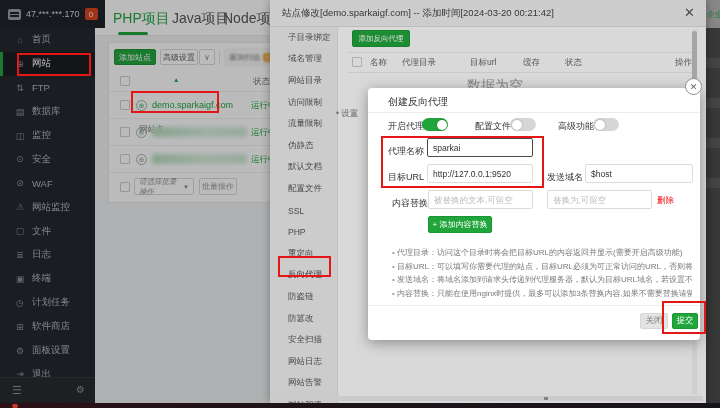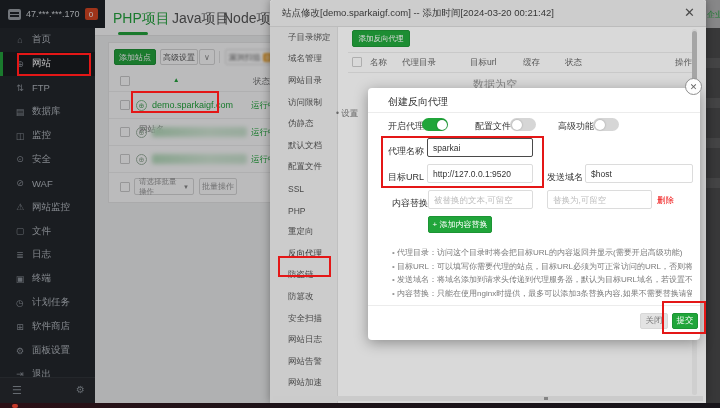--- a/index.html
+++ b/index.html
@@ -52,21 +52,21 @@
   #sm-titlebar { position:absolute; left:0; top:0; width:436px; height:27px; background:#f1f1f1; border-bottom:1px solid #ddd; border-radius:3px 3px 0 0; }
   #sm-title { position:absolute; left:12px; top:7px; font-size:9.5px; color:#404040; }
   #sm-close { position:absolute; right:11px; top:5px; font-size:13px; color:#555; }
   #sm-menu { position:absolute; left:0; top:27px; width:68px; height:376px; background:#f0f0f0; border-right:1px solid #e2e2e2; overflow:hidden; display:flex; flex-direction:column; }
   .sm-menu-item { flex:0 0 21.6px; display:flex; align-items:center; padding-left:18px; font-size:8.5px; color:#555; }
   .sm-menu-item.active { color:#333; }
   #sm-addproxy { position:absolute; left:82px; top:30px; width:58px; height:17px; font-size:7.5px; }
   .sm-th { position:absolute; top:57px; font-size:8.5px; color:#666; }
   #sm-thead-line-t { position:absolute; left:78px; top:52px; width:344px; height:1px; background:#ececec; }
   #sm-thead-line-b { position:absolute; left:78px; top:72px; width:344px; height:1px; background:#ececec; }
-  #sm-empty { position:absolute; left:175px; top:77px; width:100px; text-align:center; font-size:11px; color:#999; }
+  #sm-empty { position:absolute; left:175px; top:77px; width:100px; text-align:center; font-size:14px; color:#999; }
   #sm-tip-frag { position:absolute; left:66px; top:108px; font-size:8.5px; color:#777; }
   #sm-vscroll { position:absolute; left:422px; top:29px; width:5px; height:366px; background:#f3f3f3; border-radius:3px; }
   #sm-vthumb { position:absolute; left:422px; top:31px; width:5px; height:54px; background:#c2c2c2; border-radius:3px; }
   #sm-hscroll { position:absolute; left:3px; top:396px; width:430px; height:5px; background:#efefef; }
   .hnub { position:absolute; top:397px; width:4px; height:3px; background:#9a9a9a; }
 
   
   #modal-dim { left:270px; top:0; width:436px; height:403px; background:rgba(20,20,20,.16); z-index:20; border-radius:3px 3px 0 0; }
 
   
@@ -214,21 +214,21 @@
         <span class="run abs" style="left:142px; top:8px;"><span>运行中</span> <span style="font-size:7px;">▶</span></span>
       </div>
       <div class="site-row" style="top:102px;">
         <span class="chk abs" style="left:11px; top:8px;"></span>
         <span class="row-ic abs" style="left:27px; top:8px;">⊕</span>
         <span class="blurblob abs" style="left:43px; top:8px;"></span>
         <span class="run abs" style="left:142px; top:8px;"><span>运行中</span> <span style="font-size:7px;">▶</span></span>
       </div>
       <div class="abs" style="left:0; top:129px; width:598px; height:30px; border-top:1px solid #f0f0f0;">
         <span class="chk abs" style="left:11px; top:9px;"></span>
-        <div class="btn plain abs" style="left:25px; top:5px; width:60px; height:17px; justify-content:space-between; padding:0 4px; color:#999; font-size:7.5px;">
+        <div class="btn plain abs" style="left:25px; top:5px; width:60px; height:17px; justify-content:space-between; padding:0 4px; color:#999; font-size:7.5px;font-style:italic;">
           <span>请选择批量操作</span>
           <span style="font-size:6px; color:#888;">▼</span>
         </div>
         <div class="btn plain abs" style="left:90px; top:5px; width:38px; height:17px; color:#999;">批量操作</div>
       </div>
     </div>
   </div>
 
   <div id="ent-sliver-top" class="abs">
     <span id="ent-badge">企业版</span>
@@ -245,20 +245,21 @@
   <div id="site-modal" class="abs">
     <div id="sm-titlebar">
       <span id="sm-title">站点修改[demo.sparkaigf.com] -- 添加时间[2024-03-20 00:21:42]</span>
       <span id="sm-close">✕</span>
     </div>
     <div id="sm-menu">
       <div class="sm-menu-item">子目录绑定</div>
       <div class="sm-menu-item">域名管理</div>
       <div class="sm-menu-item">网站目录</div>
       <div class="sm-menu-item">访问限制</div>
+      <div class="sm-menu-item">流量限制</div>
       <div class="sm-menu-item">伪静态</div>
       <div class="sm-menu-item">默认文档</div>
       <div class="sm-menu-item">配置文件</div>
       <div class="sm-menu-item">SSL</div>
       <div class="sm-menu-item">PHP</div>
       <div class="sm-menu-item">重定向</div>
       <div class="sm-menu-item active">反向代理</div>
       <div class="sm-menu-item">防盗链</div>
       <div class="sm-menu-item">防篡改</div>
       <div class="sm-menu-item">安全扫描</div>

